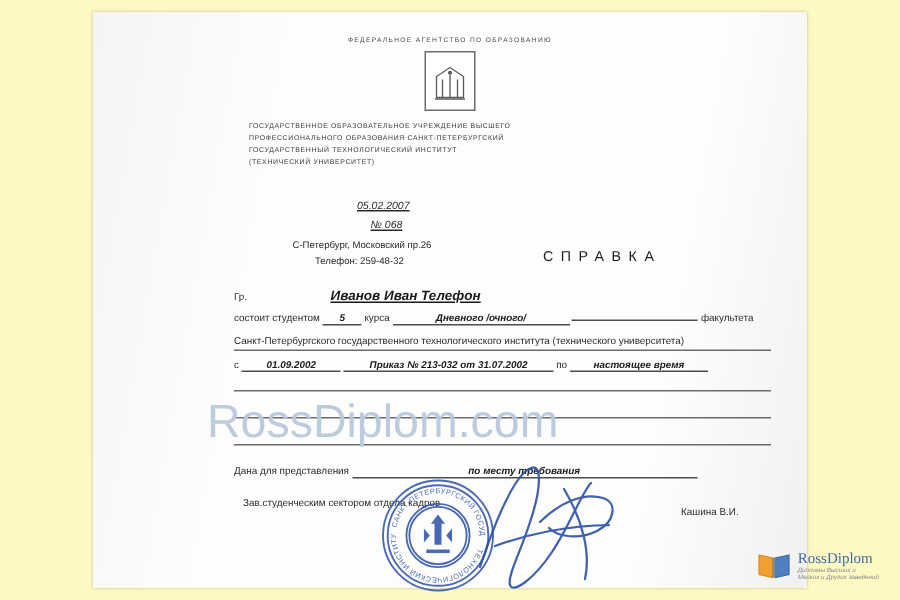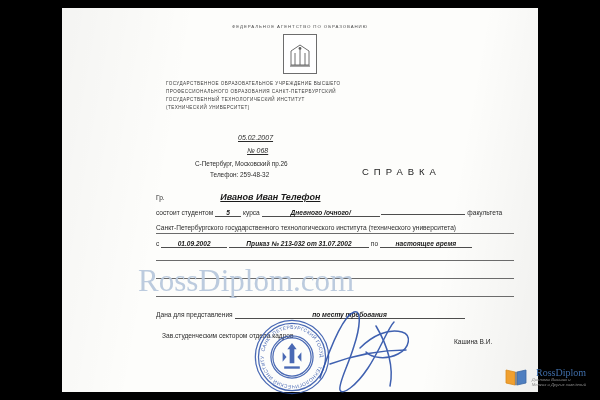--- a/index.html
+++ b/index.html
@@ -10,21 +10,21 @@
     width: 600px;
     height: 400px;
     background: #ffffff;
     font-family: "Liberation Sans", sans-serif;
     overflow: hidden;
   }
   .page {
     position: relative;
     width: 600px;
     height: 400px;
-    background: #000000;
+    background: #fef9c3;
     overflow: hidden;
   }
   
   .sheet {
     position: absolute;
     left: 62px;
     top: 8px;
     width: 476px;
     height: 384px;
     background: #fdfdfb;
@@ -179,21 +179,21 @@
   }
 
   
   .watermark {
     position: absolute;
     left: 76px;
     top: 255px;
     font-size: 31px;
     color: #b9c9dd;
     letter-spacing: 0px;
-    font-family: Liberation Serif, serif;
+    font-family: Liberation Sans, sans-serif;
     opacity: 0.95;
     white-space: nowrap;
   }
 
   
   .stamp {
     position: absolute;
     left: 191px;
     top: 310px;
     width: 78px;
@@ -219,21 +219,20 @@
     display: flex;
     align-items: center;
     gap: 5px;
   }
   .brandmark .book { width: 22px; height: 20px; }
   .brandmark .btext { line-height: 1.15; }
   .brandmark .bname {
     font-size: 10px;
     color: #3f6da8;
     font-family: "Liberation Serif", serif;
-    text-align: right;
   }
   .brandmark .btag {
     font-size: 4.2px;
     color: #8a8a8a;
     font-style: italic;
   }
 </style>
 </head>
 <body>
 

